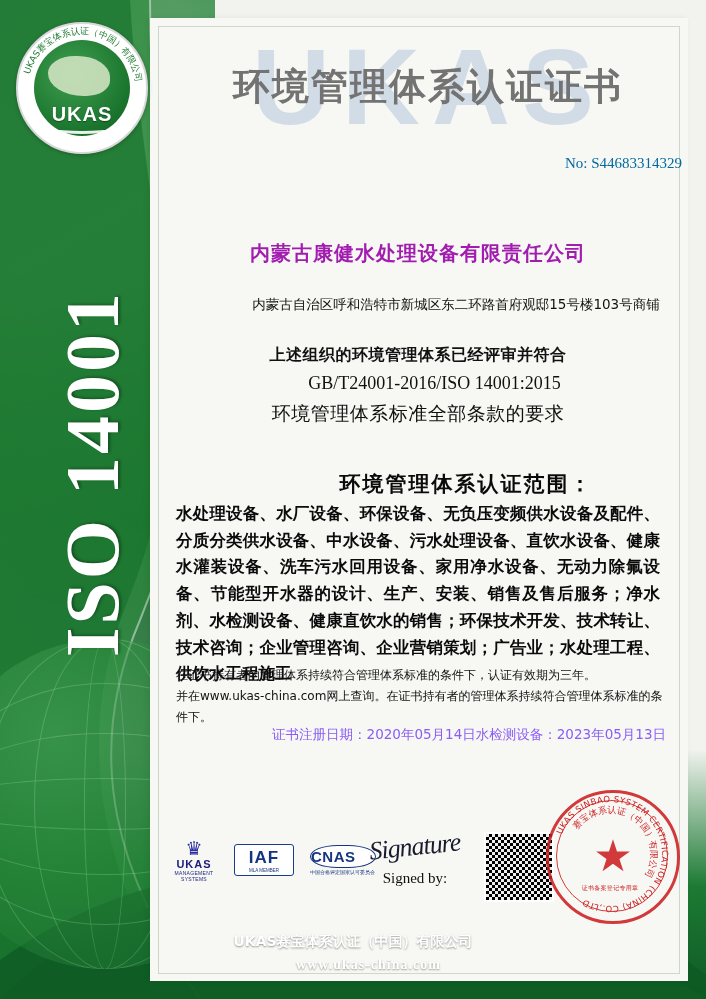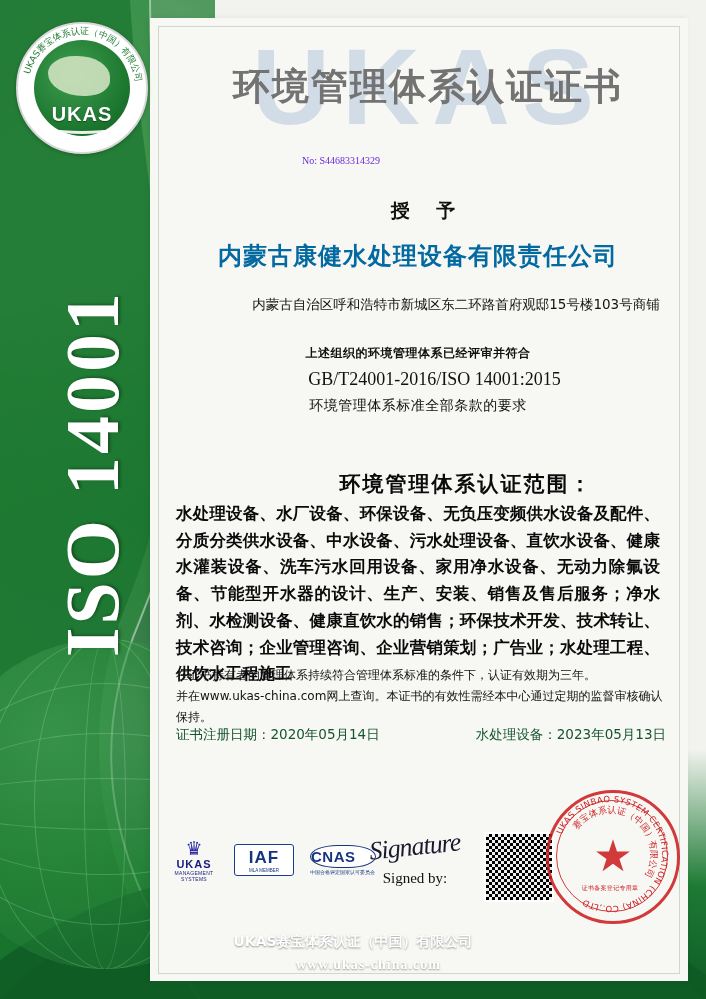--- a/index.html
+++ b/index.html
@@ -186,45 +186,45 @@
     font-family: "DejaVu Sans", "Liberation Sans", sans-serif;
     font-size: 37px;
     font-weight: bold;
     color: #737373;
     letter-spacing: 2px;
   }
   .cert-no {
     position: absolute;
     left: 0; right: 24px;
     top: 155px;
-    text-align: center;
+    text-align: right;
     font-family: "Liberation Serif", serif;
-    font-size: 10px;
-    color: #6d28d9;
+    font-size: 15px;
+    color: #0369a1;
   }
   .award-to {
     position: absolute;
     left: 178px; top: 198px;
     width: 500px;
     text-align: center;
     font-family: "DejaVu Sans", "Liberation Sans", sans-serif;
     font-size: 19px;
     font-weight: bold;
     letter-spacing: 10px;
     color: #111;
   }
   .company {
     position: absolute;
     left: 158px; top: 240px;
     width: 520px;
     text-align: center;
     font-family: "DejaVu Sans", "Liberation Sans", sans-serif;
-    font-size: 24px;
-    font-weight: bold;
-    color: #0369a1;
+    font-size: 20px;
+    font-weight: bold;
+    color: #a21caf;
     letter-spacing: 1px;
   }
   .address {
     position: absolute;
     left: 158px; top: 296px;
     width: 596px;
     text-align: center;
     font-family: "DejaVu Sans", "Liberation Sans", sans-serif;
     font-size: 13.5px;
     color: #111;
@@ -232,34 +232,34 @@
 
   .statement {
     position: absolute;
     left: 158px; top: 345px;
     width: 520px;
     text-align: center;
     color: #111;
   }
   .statement .l1 {
     font-family: "DejaVu Sans", "Liberation Sans", sans-serif;
-    font-size: 12px;
+    font-size: 16px;
     font-weight: bold;
     letter-spacing: 0.5px;
     margin-bottom: 7px;
   }
   .statement .l2 {
     font-family: "Liberation Serif", serif;
     font-size: 18px;
     margin-bottom: 7px;
     margin-left: 33px;
   }
   .statement .l3 {
     font-family: "DejaVu Sans", "Liberation Sans", sans-serif;
-    font-size: 14px;
+    font-size: 19px;
     letter-spacing: 0.5px;
   }
 
   .scope-title {
     position: absolute;
     left: 158px; top: 470px;
     width: 520px;
     text-align: center;
     font-family: "DejaVu Sans", "Liberation Sans", sans-serif;
     font-size: 21px;
@@ -291,24 +291,24 @@
     color: #111;
   }
   .validity .v1 { text-align: left; }
   .validity .v2 { text-align: left; }
 
   .dates {
     position: absolute;
     left: 176px; top: 726px;
     width: 490px;
     display: flex;
-    justify-content: space-between;
+    justify-content: flex-end;
     font-family: "DejaVu Sans", "Liberation Sans", sans-serif;
     font-size: 13.5px;
-    color: #14532d;
+    color: #8b5cf6;
   }
 
   
   .marks {
     position: absolute;
     left: 170px;
     top: 830px;
     width: 300px;
     height: 60px;
     display: flex;
@@ -500,44 +500,43 @@
     </svg>
     <div class="inner-circle">
       <div class="land"></div>
     </div>
     <div class="swoosh"></div>
     <div class="ukas-word">UKAS</div>
   </div>
 
   <div class="title-cn">环境管理体系认证证书</div>
   <div class="cert-no">No: S44683314329</div>
-  <div class="award-to">授 予</div>
   <div class="company">内蒙古康健水处理设备有限责任公司</div>
   <div class="address">内蒙古自治区呼和浩特市新城区东二环路首府观邸15号楼103号商铺</div>
 
   <div class="statement">
     <div class="l1">上述组织的环境管理体系已经评审并符合</div>
     <div class="l2">GB/T24001-2016/ISO 14001:2015</div>
     <div class="l3">环境管理体系标准全部条款的要求</div>
   </div>
 
   <div class="scope-title">环境管理体系认证范围：</div>
   <div class="scope-body">水处理设备、水厂设备、环保设备、无负压变频供水设备及配件、分质分类供水设备、中水设备、污水处理设备、直饮水设备、健康水灌装设备、洗车污水回用设备、家用净水设备、无动力除氟设备、节能型开水器的设计、生产、安装、销售及售后服务；净水剂、水检测设备、健康直饮水的销售；环保技术开发、技术转让、技术咨询；企业管理咨询、企业营销策划；广告业；水处理工程、供饮水工程施工</div>
 
   <div class="validity">
     <div class="v1">在证书持有者的管理体系持续符合管理体系标准的条件下，认证有效期为三年。</div>
-    <div class="v2">并在www.ukas-china.com网上查询。本证书的有效性需经本中心通过定期的监督审核确认保持。</div>
+    <div class="v2">并在www.ukas-china.com网上查询。在证书持有者的管理体系持续符合管理体系标准的条件下。</div>
   </div>
 
   <div class="dates">
     <div>
       <span>证书注册日期：</span><span>2020年05月14日</span>
     </div>
     <div>
-      <span>水处理设备：</span><span>2023年05月13日</span>
+      <span>水检测设备：</span><span>2023年05月13日</span>
     </div>
   </div>
 
   <div class="marks">
     <div class="mark-ukas">
       <div class="crown">♛</div>
       <div class="mlabel">UKAS</div>
       <div class="msub">MANAGEMENT SYSTEMS</div>
     </div>
     <div class="mark-iaf">

